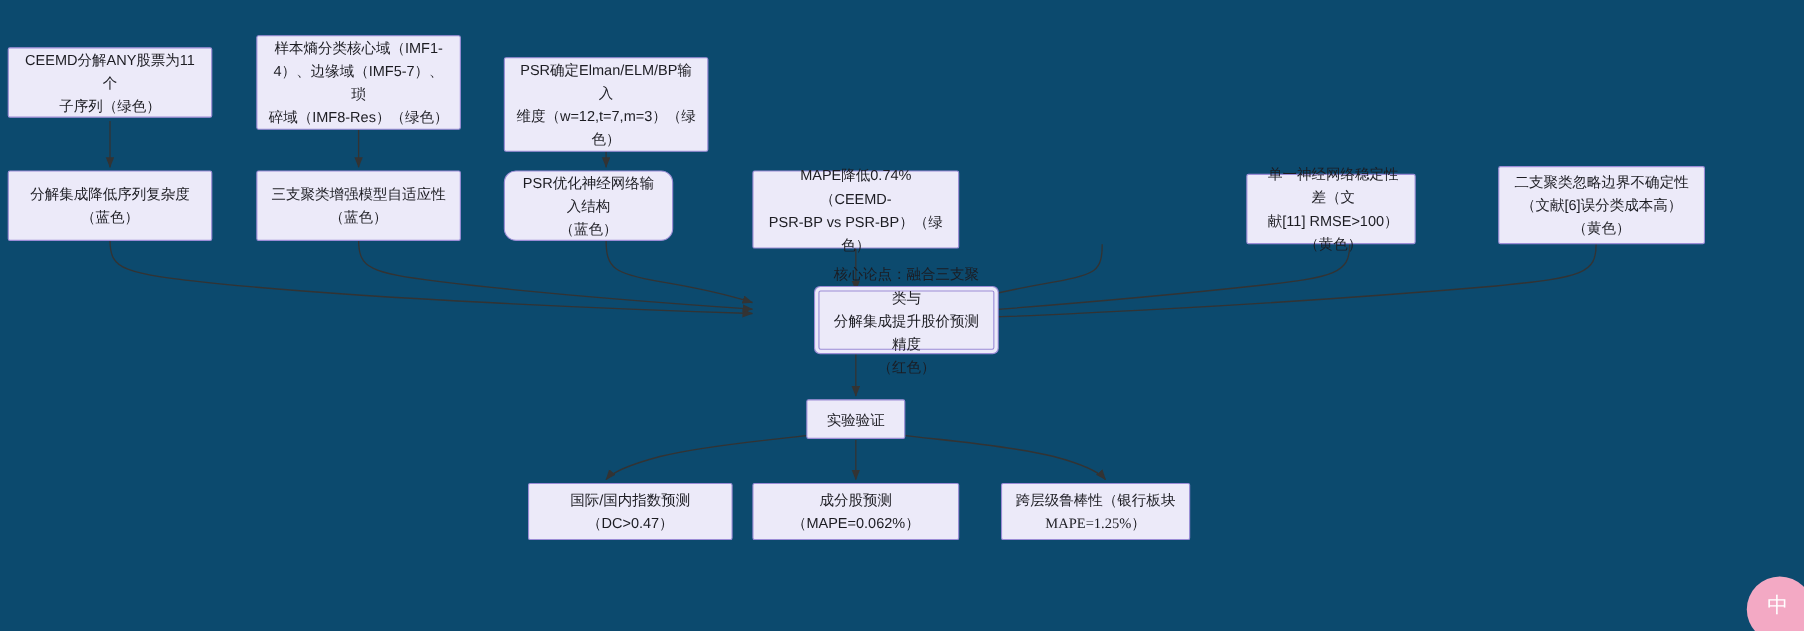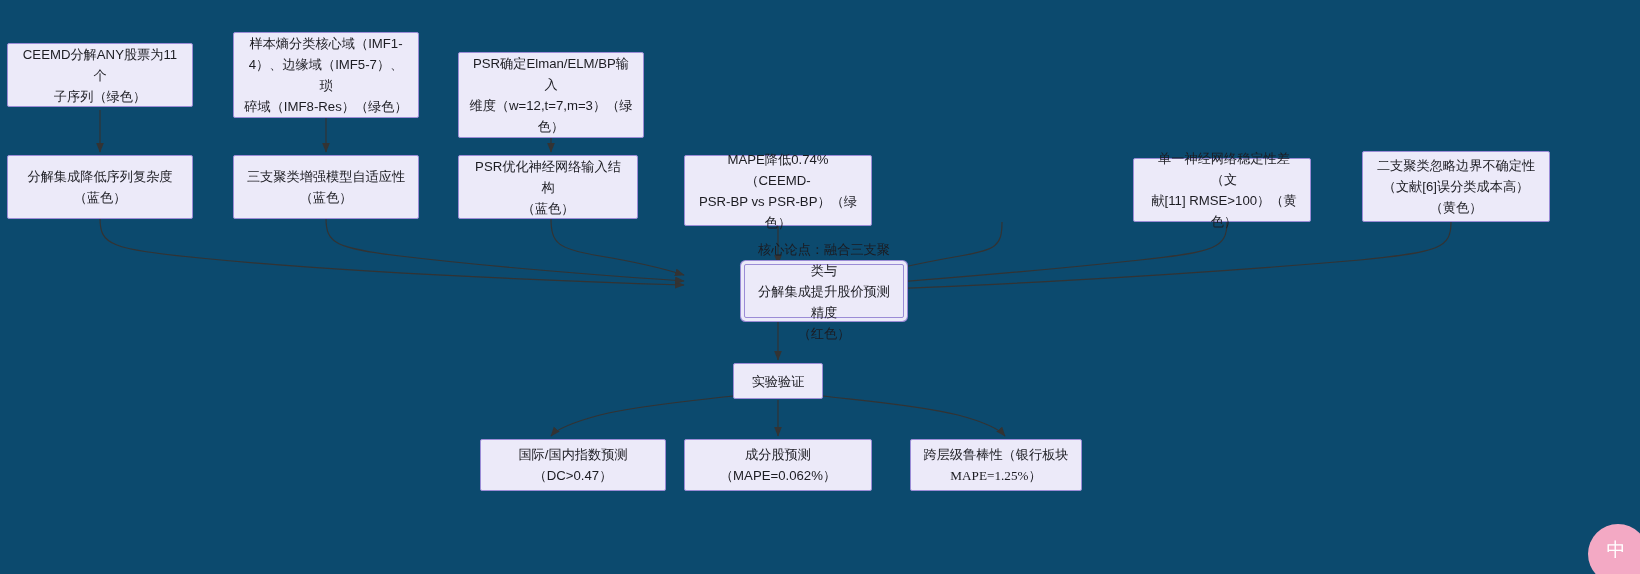--- a/index.html
+++ b/index.html
@@ -128,33 +128,33 @@
   <div class="node" style="left:7px; top:155px; width:186px; height:64px;">
     <span class="label">分解集成降低序列复杂度
 （蓝色）</span>
   </div>
 
   <div class="node" style="left:233px; top:155px; width:186px; height:64px;align-items:center;">
     <span class="label">三支聚类增强模型自适应性
 （蓝色）</span>
   </div>
 
-  <div class="node" style="left:458px; top:155px; width:180px; height:64px;">
+  <div class="node" style="left:458px; top:155px; width:154px; height:64px;border-radius:11px;">
     <span class="label">PSR优化神经网络输入结构
 （蓝色）</span>
   </div>
 
   <div class="node" style="left:684px; top:155px; width:188px; height:71px;">
     <span class="label">MAPE降低0.74%（CEEMD-
 PSR-BP vs PSR-BP）（绿
 色）</span>
   </div>
 
 
-  <div class="node" style="left:1133px; top:158px; width:178px; height:64px;padding-left:14px;">
+  <div class="node" style="left:1133px; top:158px; width:154px; height:64px;padding-left:14px;">
     <span class="label">单一神经网络稳定性差（文
 献[11] RMSE&gt;100）（黄色）</span>
   </div>
 
   <div class="node" style="left:1362px; top:151px; width:188px; height:71px;">
     <span class="label">二支聚类忽略边界不确定性
 （文献[6]误分类成本高）
 （黄色）</span>
   </div>
 

